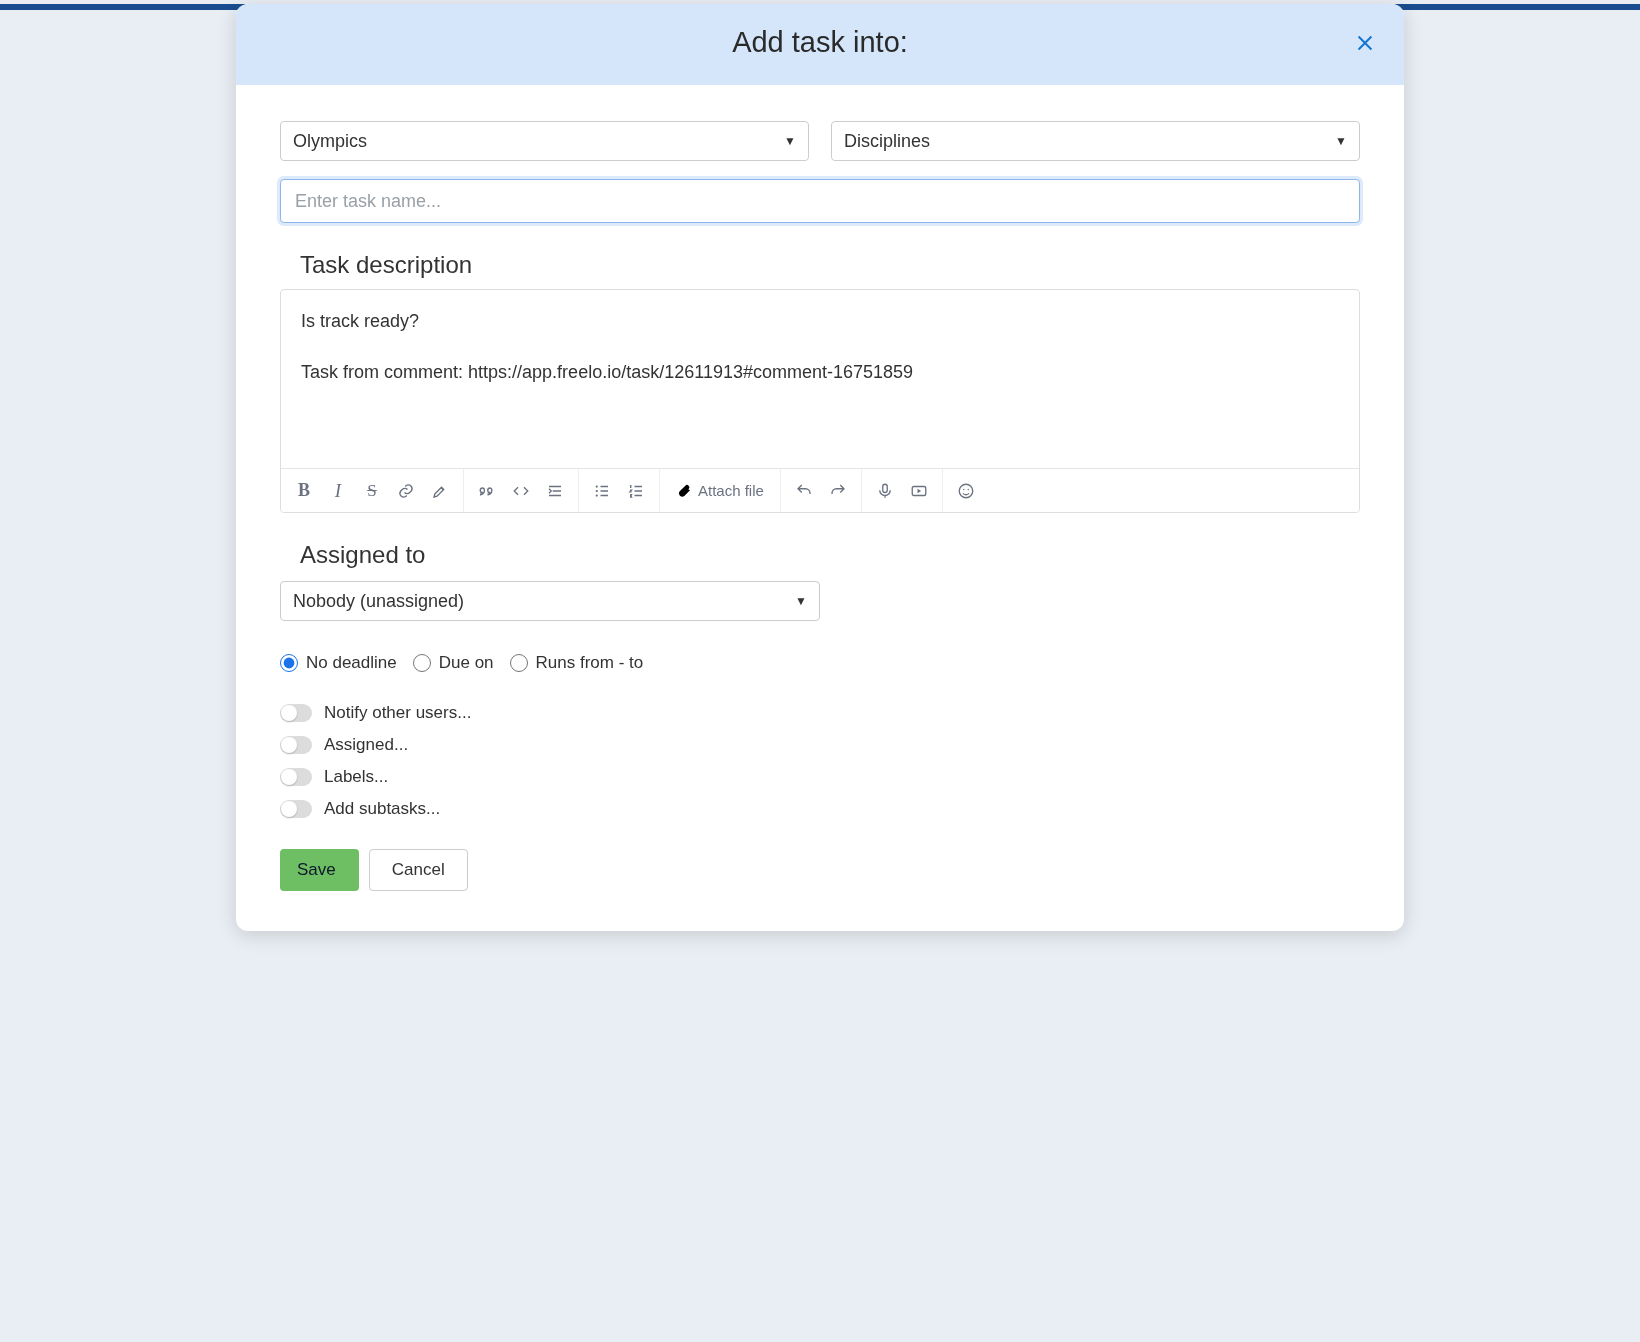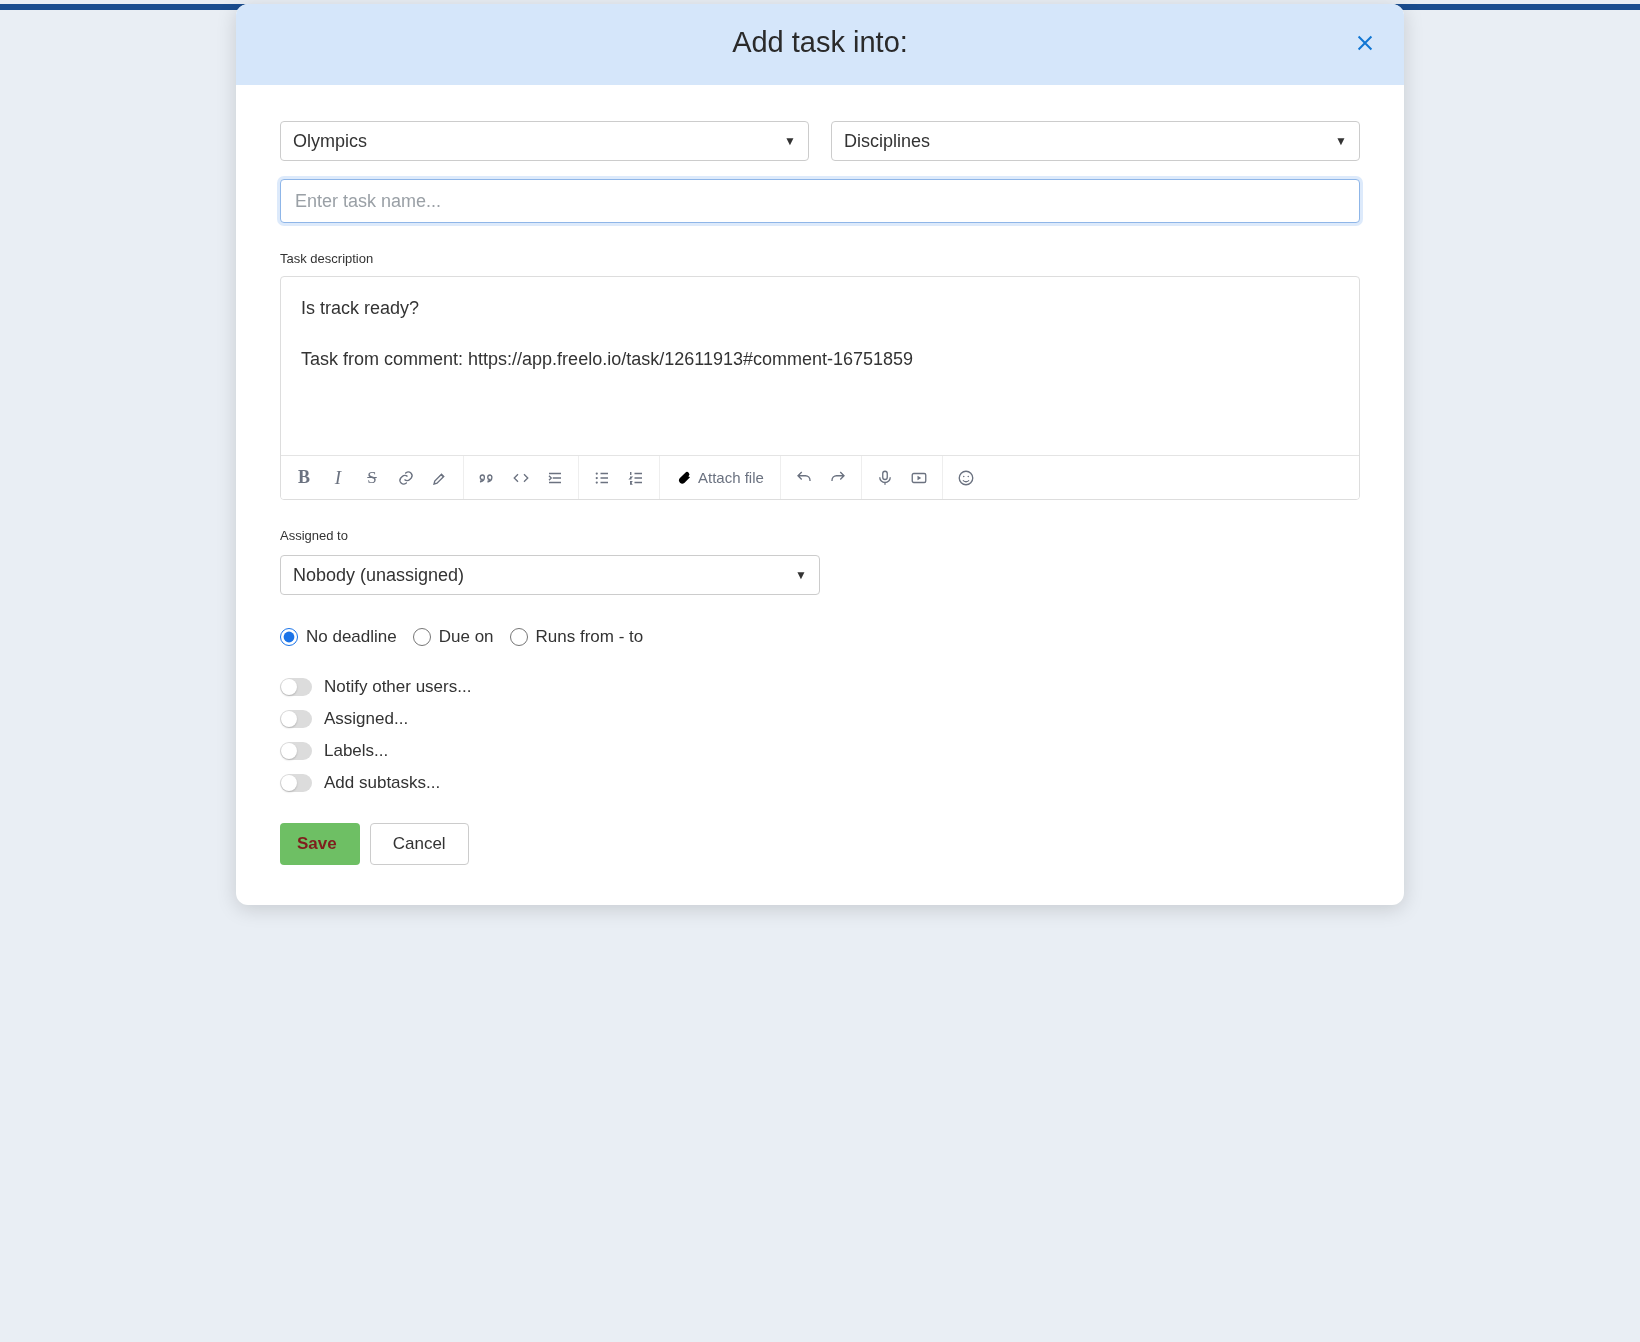--- a/index.html
+++ b/index.html
@@ -77,22 +77,23 @@
       padding: 0 14px;
       font-size: 18px;
       outline: none;
       box-shadow: 0 0 0 3px rgba(120,170,240,0.25);
       color: #8b5cf6;
     }
     .task-name-input::placeholder { color: #9aa0a6; }
 
     .section-label {
       margin-top: 28px;
-      font-size: 13px;
+      font-size: 24px;
       color: #333;
+      margin-left: 20px;
     }
 
     .editor {
       margin-top: 10px;
       border: 1px solid #ddd;
       border-radius: 4px;
       overflow: hidden;
     }
     .editor-content {
       padding: 18px 20px 28px;
@@ -169,21 +170,21 @@
       content: ""; position: absolute; left: 1px; top: 1px; width: 16px; height: 16px;
       border-radius: 50%; background: #fff; box-shadow: 0 1px 2px rgba(0,0,0,0.2);
     }
 
     .actions { margin-top: 30px; display: flex; gap: 10px; }
     .btn {
       height: 42px; padding: 0 22px; border-radius: 4px; font-size: 17px;
       display: inline-flex; align-items: center; justify-content: center; cursor: pointer;
       border: 1px solid transparent;
     }
-    .btn-save { background: #6ebf64; color: #7f1d1d; font-weight: 700; padding-left: 16px; }
+    .btn-save { background: #6ebf64; color: #0f172a; font-weight: 400; padding-left: 16px; }
     .btn-cancel { background: #fff; color: #333; border-color: #ccc; }
   </style>
 </head>
 <body>
 
 <div class="backdrop">
   <div class="modal">
     <div class="modal-header">
       <div class="modal-title">Add task into:</div>
       <div class="close-btn">

